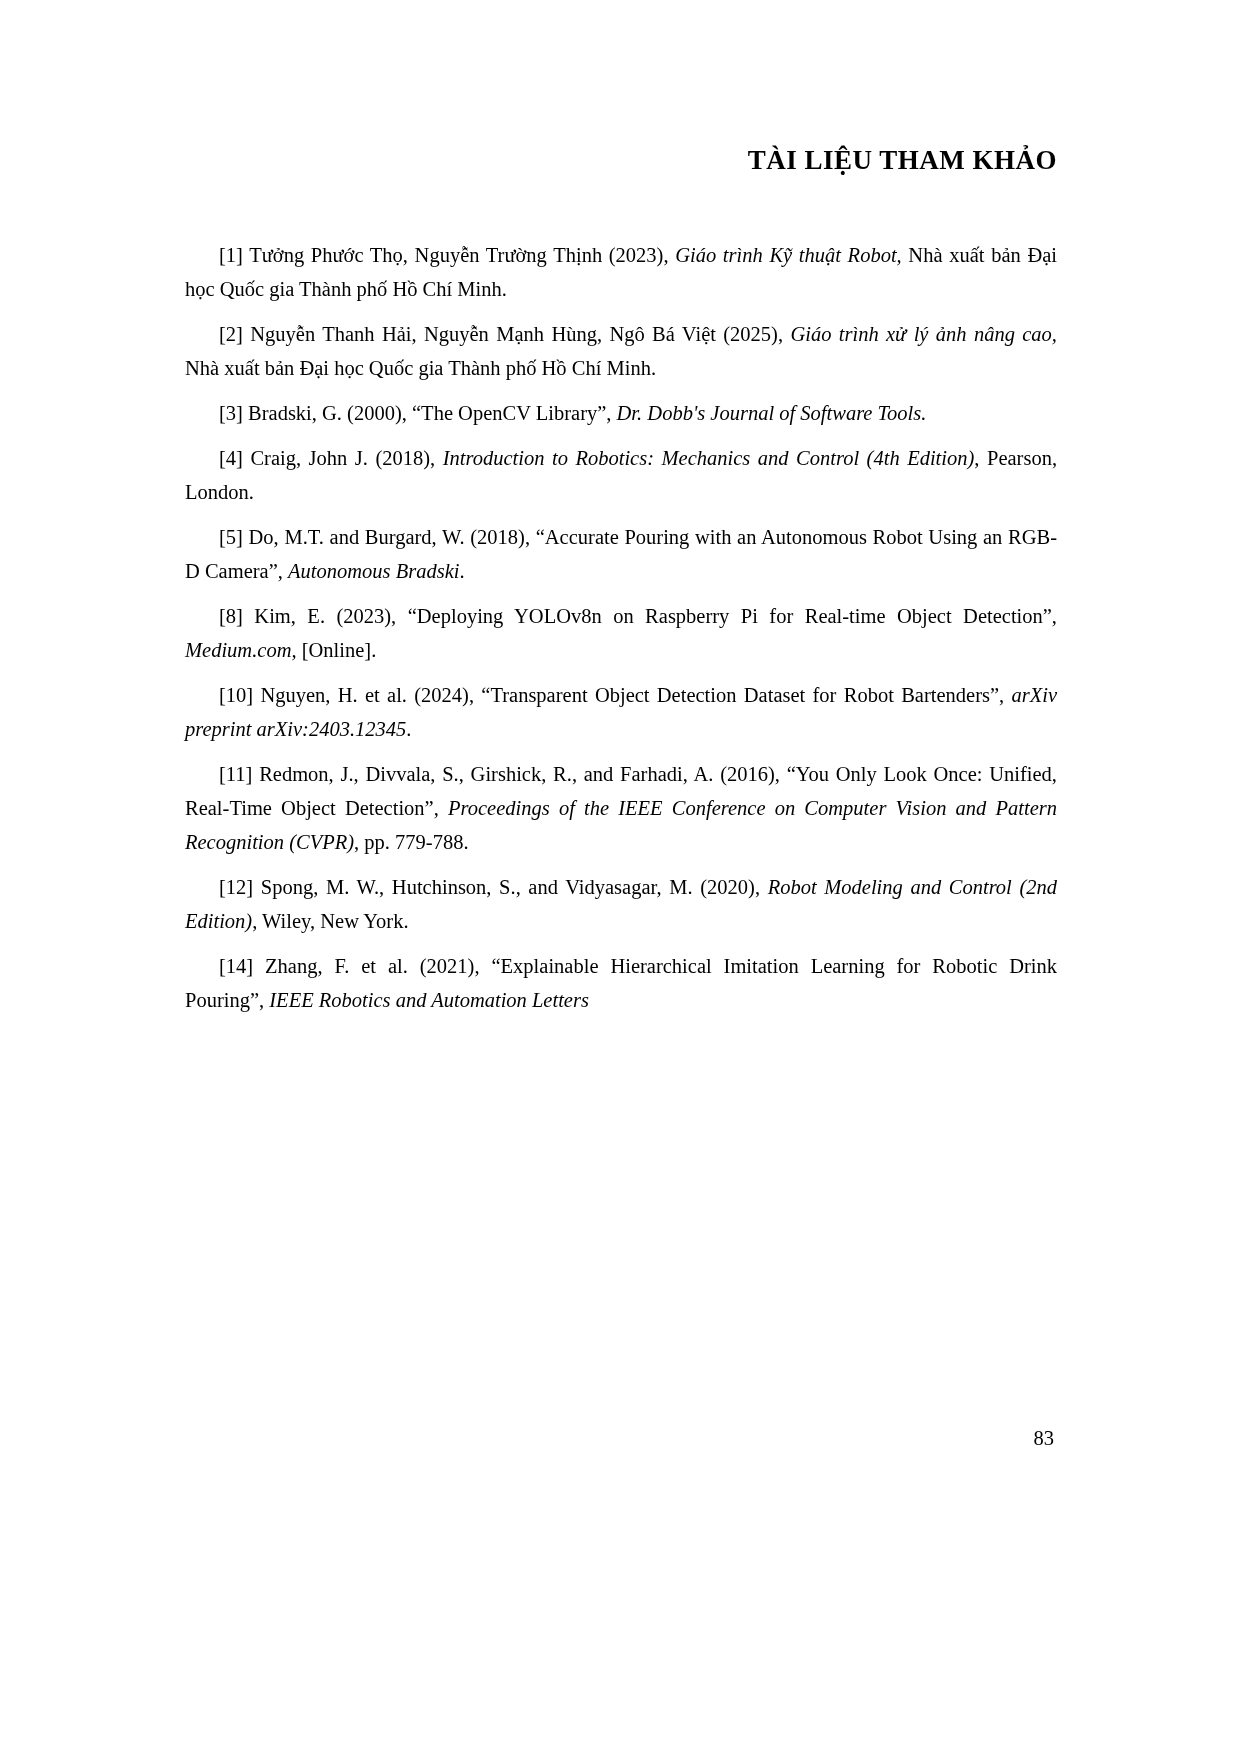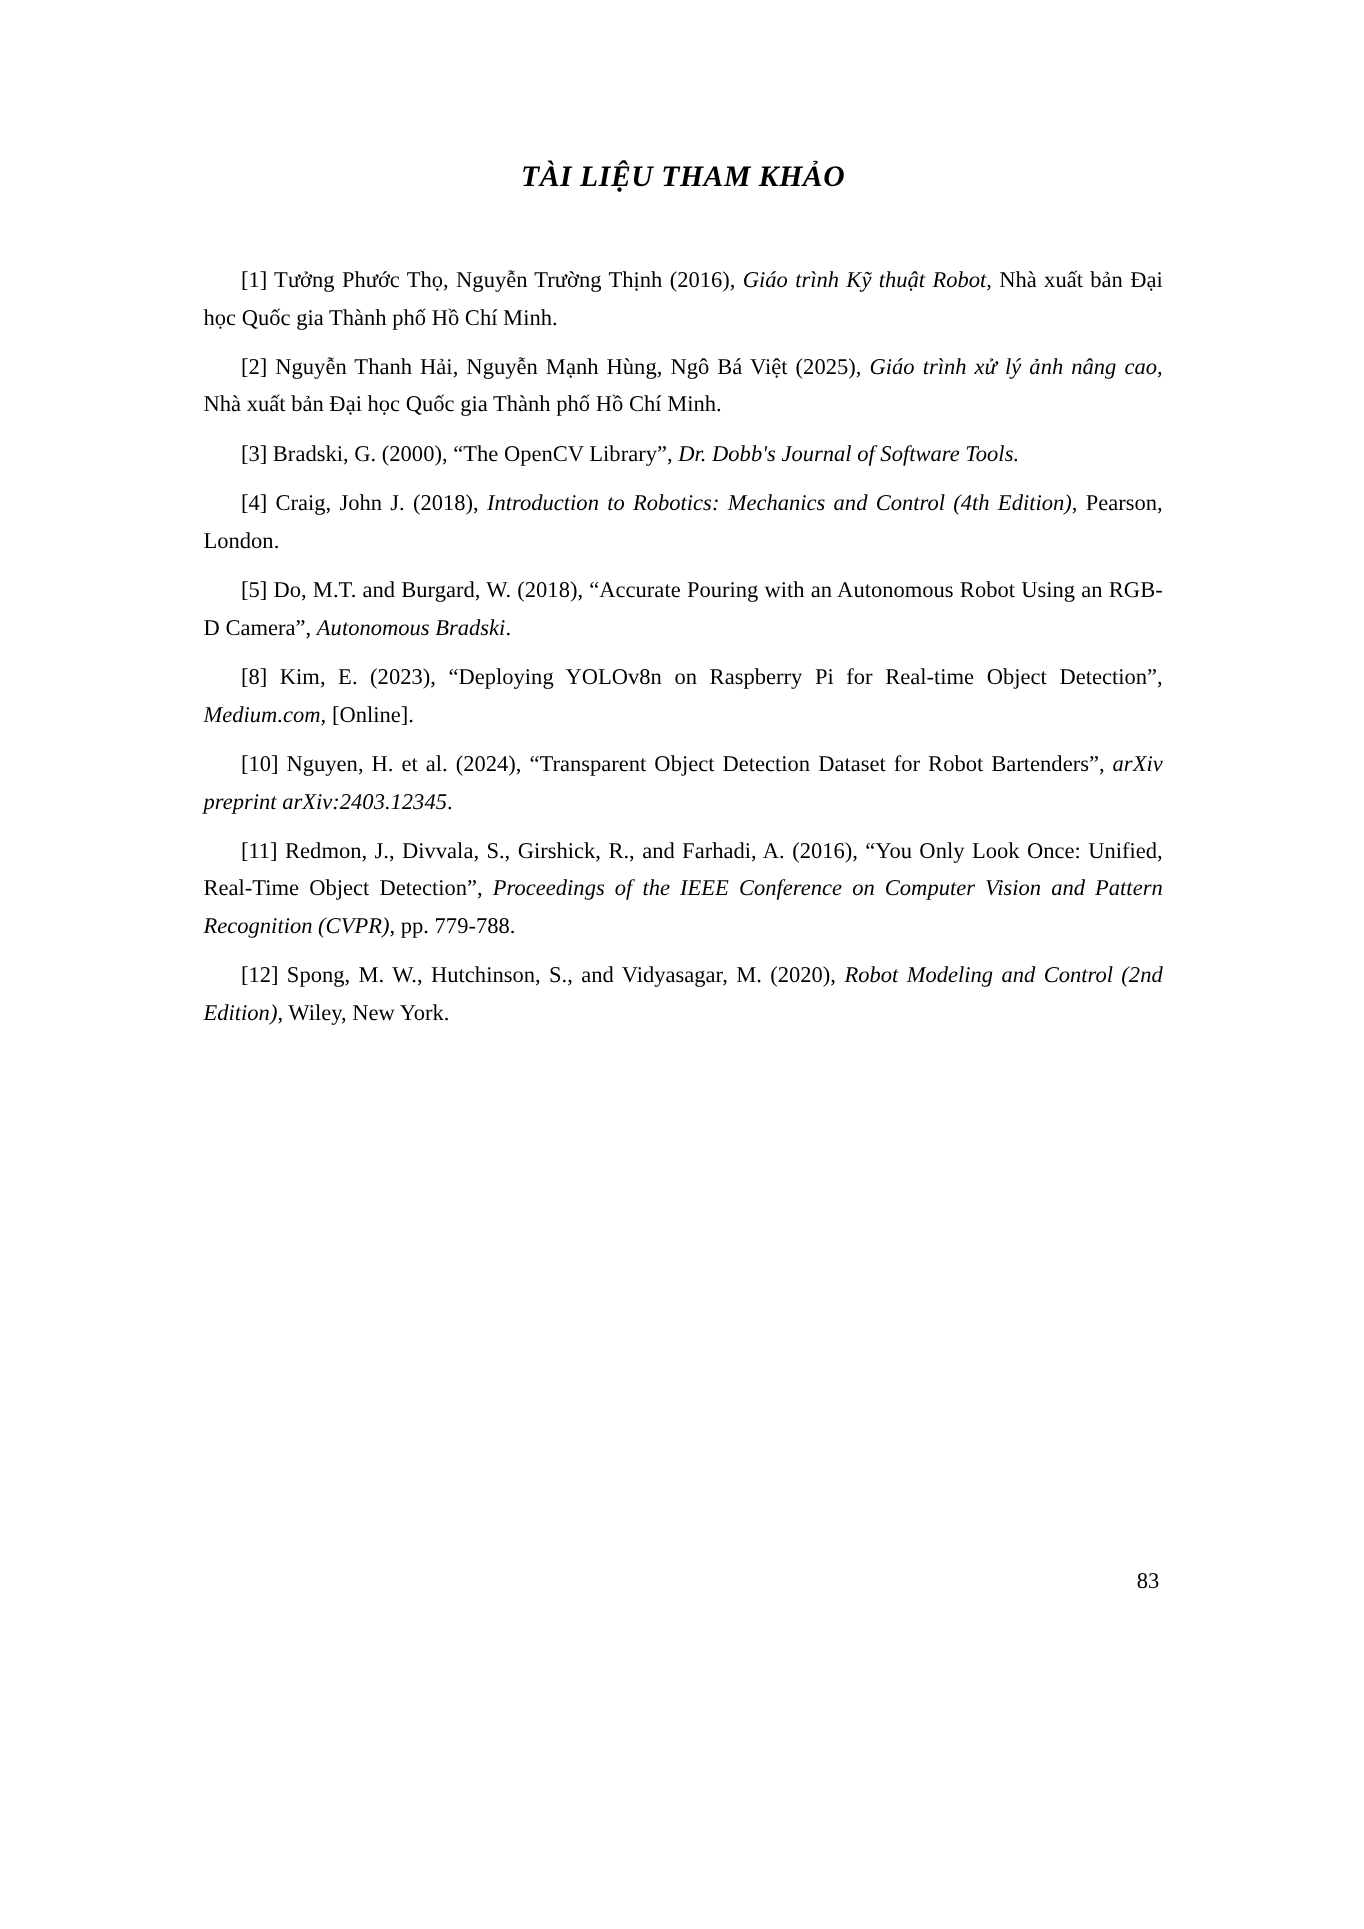--- a/index.html
+++ b/index.html
@@ -19,27 +19,26 @@
   .page {
     position: absolute;
     top: 0; left: 0;
     width: 1240px;
     height: 1754px;
     background: #ffffff;
     padding: 145px 183px 0 185px;
   }
 
   .doc-title {
-    text-align: center;
+    text-align: right;
     font-weight: bold;
     font-size: 27px;
     letter-spacing: 0.5px;
     margin-bottom: 62px;
     font-family: "Liberation Serif", "DejaVu Serif", serif;
-    font-style: italic;
   }
 
   .references p.reference {
     font-size: 20.5px;
     line-height: 34px;
     text-align: justify;
     text-indent: 34px;
     margin: 0 0 11px 0;
   }
 
@@ -55,25 +54,26 @@
     line-height: 28px;
   }
 </style>
 </head>
 <body>
 
 <div class="page">
   <h1 class="doc-title">TÀI LIỆU THAM KHẢO</h1>
 
   <div class="references">
-      <p class="reference"><span class="normal">[1] Tưởng Phước Thọ, Nguyễn Trường Thịnh (2016), </span><span class="italic">Giáo trình Kỹ thuật Robot,</span><span class="normal"> Nhà xuất bản Đại học Quốc gia Thành phố Hồ Chí Minh.</span></p>
+      <p class="reference"><span class="normal">[1] Tưởng Phước Thọ, Nguyễn Trường Thịnh (2023), </span><span class="italic">Giáo trình Kỹ thuật Robot,</span><span class="normal"> Nhà xuất bản Đại học Quốc gia Thành phố Hồ Chí Minh.</span></p>
       <p class="reference"><span class="normal">[2] Nguyễn Thanh Hải, Nguyễn Mạnh Hùng, Ngô Bá Việt (2025), </span><span class="italic">Giáo trình xử lý ảnh nâng cao,</span><span class="normal"> Nhà xuất bản Đại học Quốc gia Thành phố Hồ Chí Minh.</span></p>
       <p class="reference"><span class="normal">[3] Bradski, G. (2000), “The OpenCV Library”, </span><span class="italic">Dr. Dobb's Journal of Software Tools.</span></p>
       <p class="reference"><span class="normal">[4] Craig, John J. (2018), </span><span class="italic">Introduction to Robotics: Mechanics and Control (4th Edition)</span><span class="normal">, Pearson, London.</span></p>
       <p class="reference"><span class="normal">[5] Do, M.T. and Burgard, W. (2018), “Accurate Pouring with an Autonomous Robot Using an RGB-D Camera”, </span><span class="italic">Autonomous Bradski</span><span class="normal">.</span></p>
       <p class="reference"><span class="normal">[8] Kim, E. (2023), “Deploying YOLOv8n on Raspberry Pi for Real-time Object Detection”, </span><span class="italic">Medium.com,</span><span class="normal"> [Online].</span></p>
       <p class="reference"><span class="normal">[10] Nguyen, H. et al. (2024), “Transparent Object Detection Dataset for Robot Bartenders”, </span><span class="italic">arXiv preprint arXiv:2403.12345</span><span class="normal">.</span></p>
       <p class="reference"><span class="normal">[11] Redmon, J., Divvala, S., Girshick, R., and Farhadi, A. (2016), “You Only Look Once: Unified, Real-Time Object Detection”, </span><span class="italic">Proceedings of the IEEE Conference on Computer Vision and Pattern Recognition (CVPR)</span><span class="normal">, pp. 779-788.</span></p>
       <p class="reference"><span class="normal">[12] Spong, M. W., Hutchinson, S., and Vidyasagar, M. (2020), </span><span class="italic">Robot Modeling and Control (2nd Edition)</span><span class="normal">, Wiley, New York.</span></p>
+      <p class="reference"><span class="normal">[14] Zhang, F. et al. (2021), “Explainable Hierarchical Imitation Learning for Robotic Drink Pouring”, </span><span class="italic">IEEE Robotics and Automation Letters</span></p>
     </div>
 
   <div class="page-number">83</div>
 </div>
 
 </body></html>

